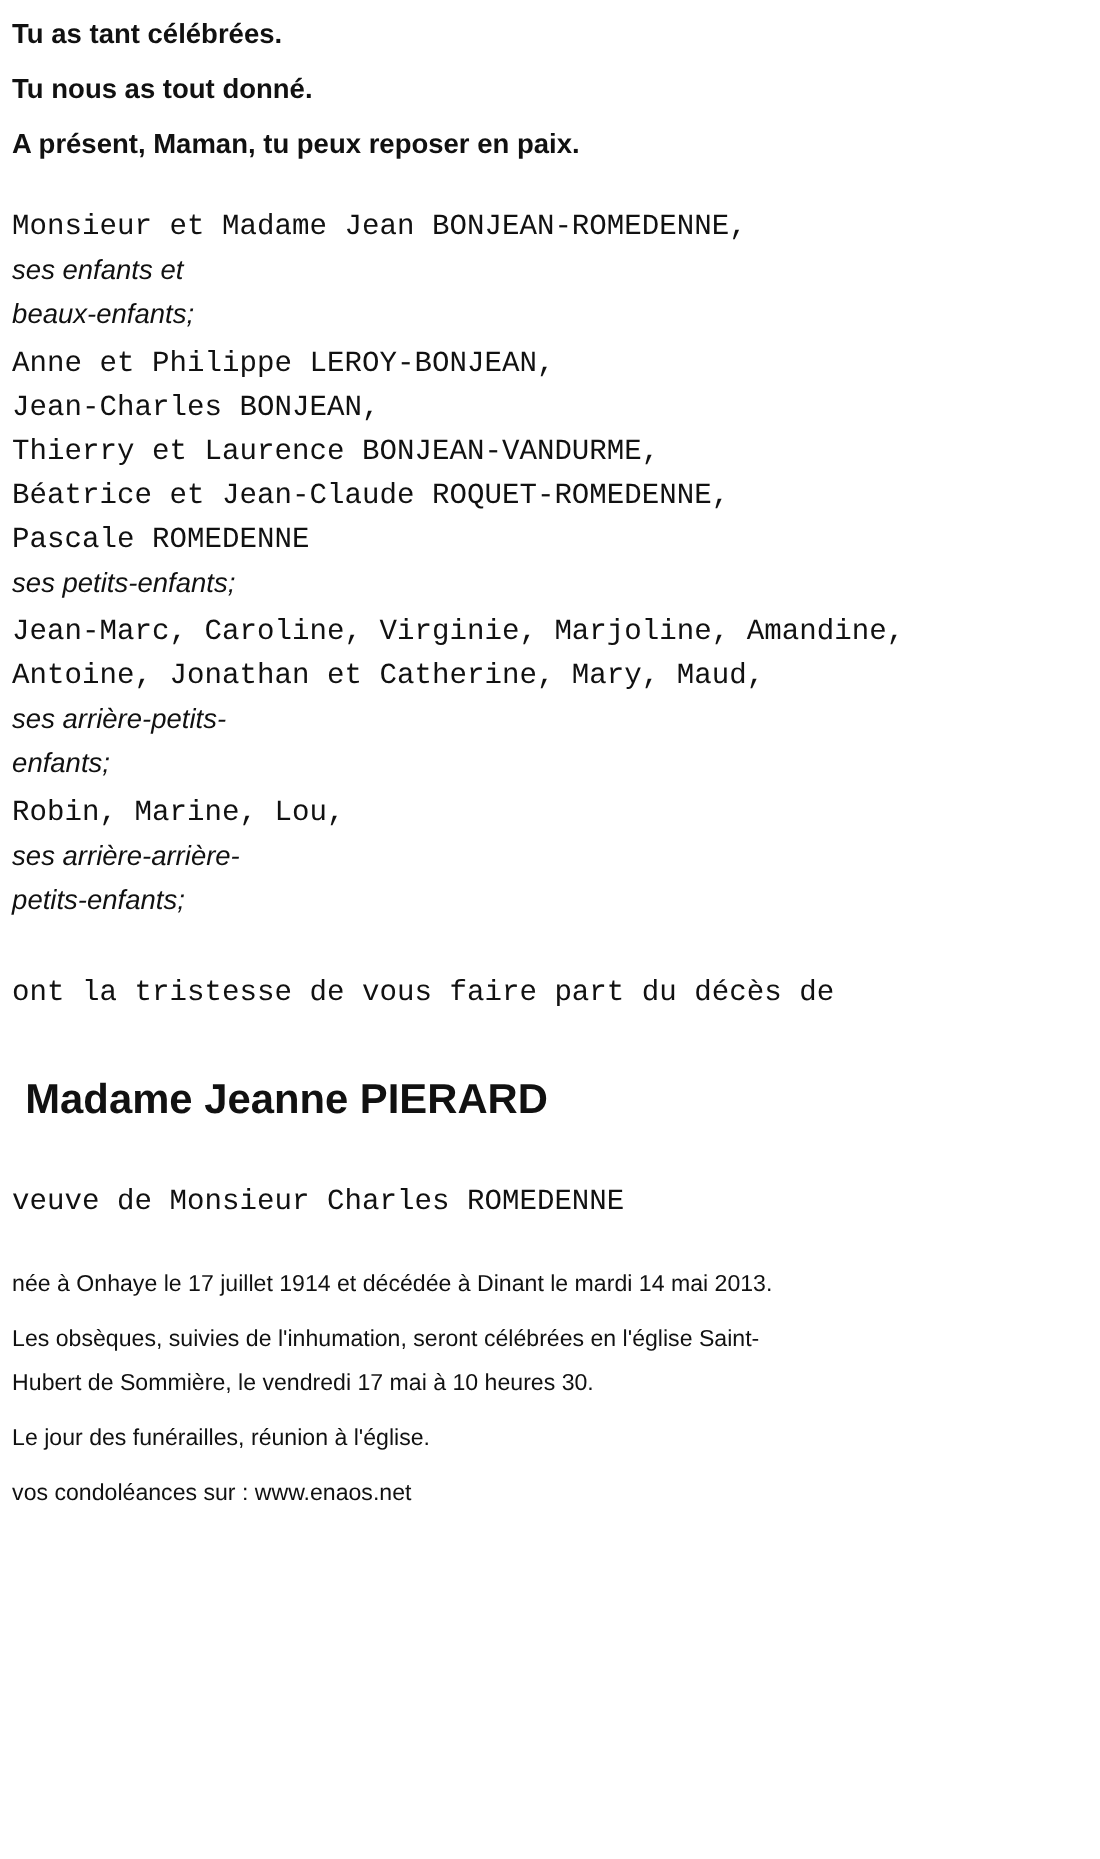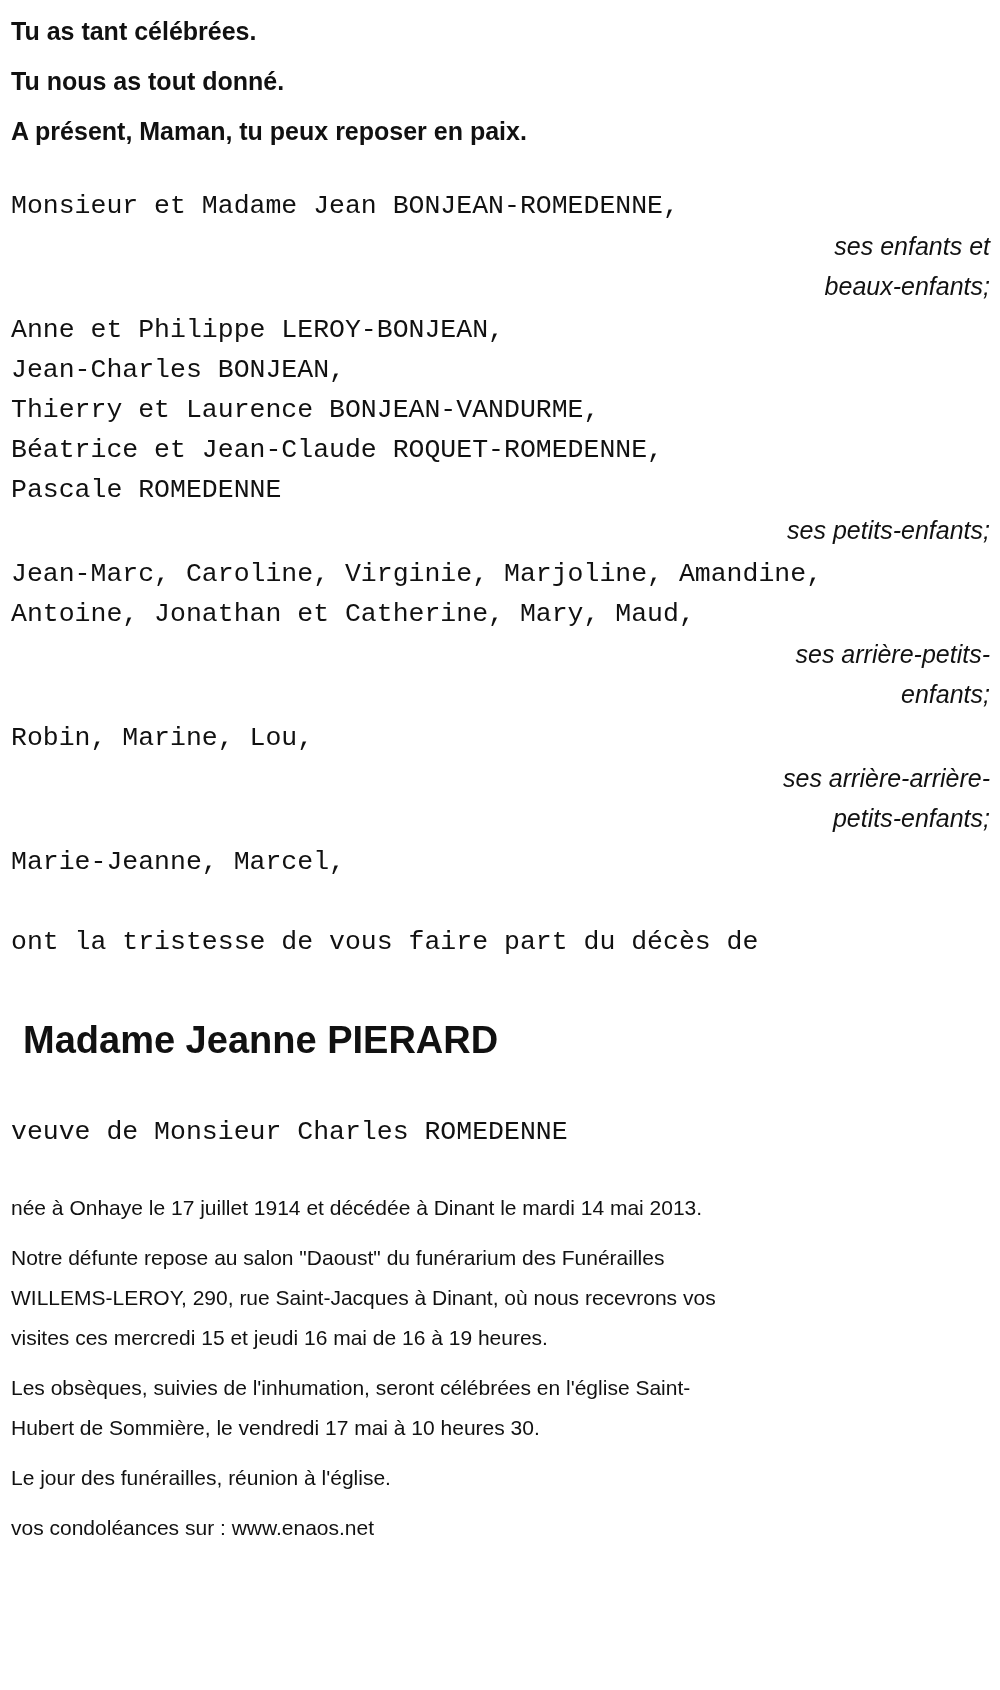--- a/index.html
+++ b/index.html
@@ -27,21 +27,20 @@
       font-size: 26.5px;
       line-height: 40px;
       margin: 0;
       font-family: Liberation Mono, monospace;
     }
     .block div { white-space: nowrap; }
     .relation {
       font-style: italic;
       font-size: 25px;
       line-height: 40px;
-      text-align: right;
       margin: 0;
     }
     .relation div { white-space: nowrap; }
     .gap-xs { height: 4px; }
     .gap-m { height: 30px; }
     .gap-l { height: 36px; }
     .title {
       font-weight: bold;
       font-size: 38px;
       line-height: 60px;
@@ -105,23 +104,20 @@
   <div class="block">
     <div>Robin, Marine, Lou,</div>
   </div>
   <div class="relation">
     <div>ses arrière-arrière-</div>
     <div>petits-enfants;</div>
   </div>
 
   <div class="gap-xs"></div>
 
-  <div class="block">
-    <div>Marie-Jeanne, Marcel,</div>
-  </div>
 
   <div class="gap-xs"></div>
 
 
   <div class="gap-l"></div>
 
   <div class="block">
     <div>ont la tristesse de vous faire part du décès de</div>
   </div>
 
@@ -134,25 +130,20 @@
   <div class="block">
     <div>veuve de Monsieur Charles ROMEDENNE</div>
   </div>
 
   <div class="gap-l"></div>
 
   <div class="para nowrap">
     <div>née à Onhaye le 17 juillet 1914 et décédée à Dinant le mardi 14 mai 2013.</div>
   </div>
 
-  <div class="para nowrap">
-    <div>Notre défunte repose au salon "Daoust" du funérarium des Funérailles</div>
-    <div>WILLEMS-LEROY, 290, rue Saint-Jacques à Dinant, où nous recevrons vos</div>
-    <div>visites ces mercredi 15 et jeudi 16 mai de 16 à 19 heures.</div>
-  </div>
 
   <div class="para nowrap">
     <div>Les obsèques, suivies de l'inhumation, seront célébrées en l'église Saint-</div>
     <div>Hubert de Sommière, le vendredi 17 mai à 10 heures 30.</div>
   </div>
 
   <div class="para nowrap">
     <div>Le jour des funérailles, réunion à l'église.</div>
   </div>
 

